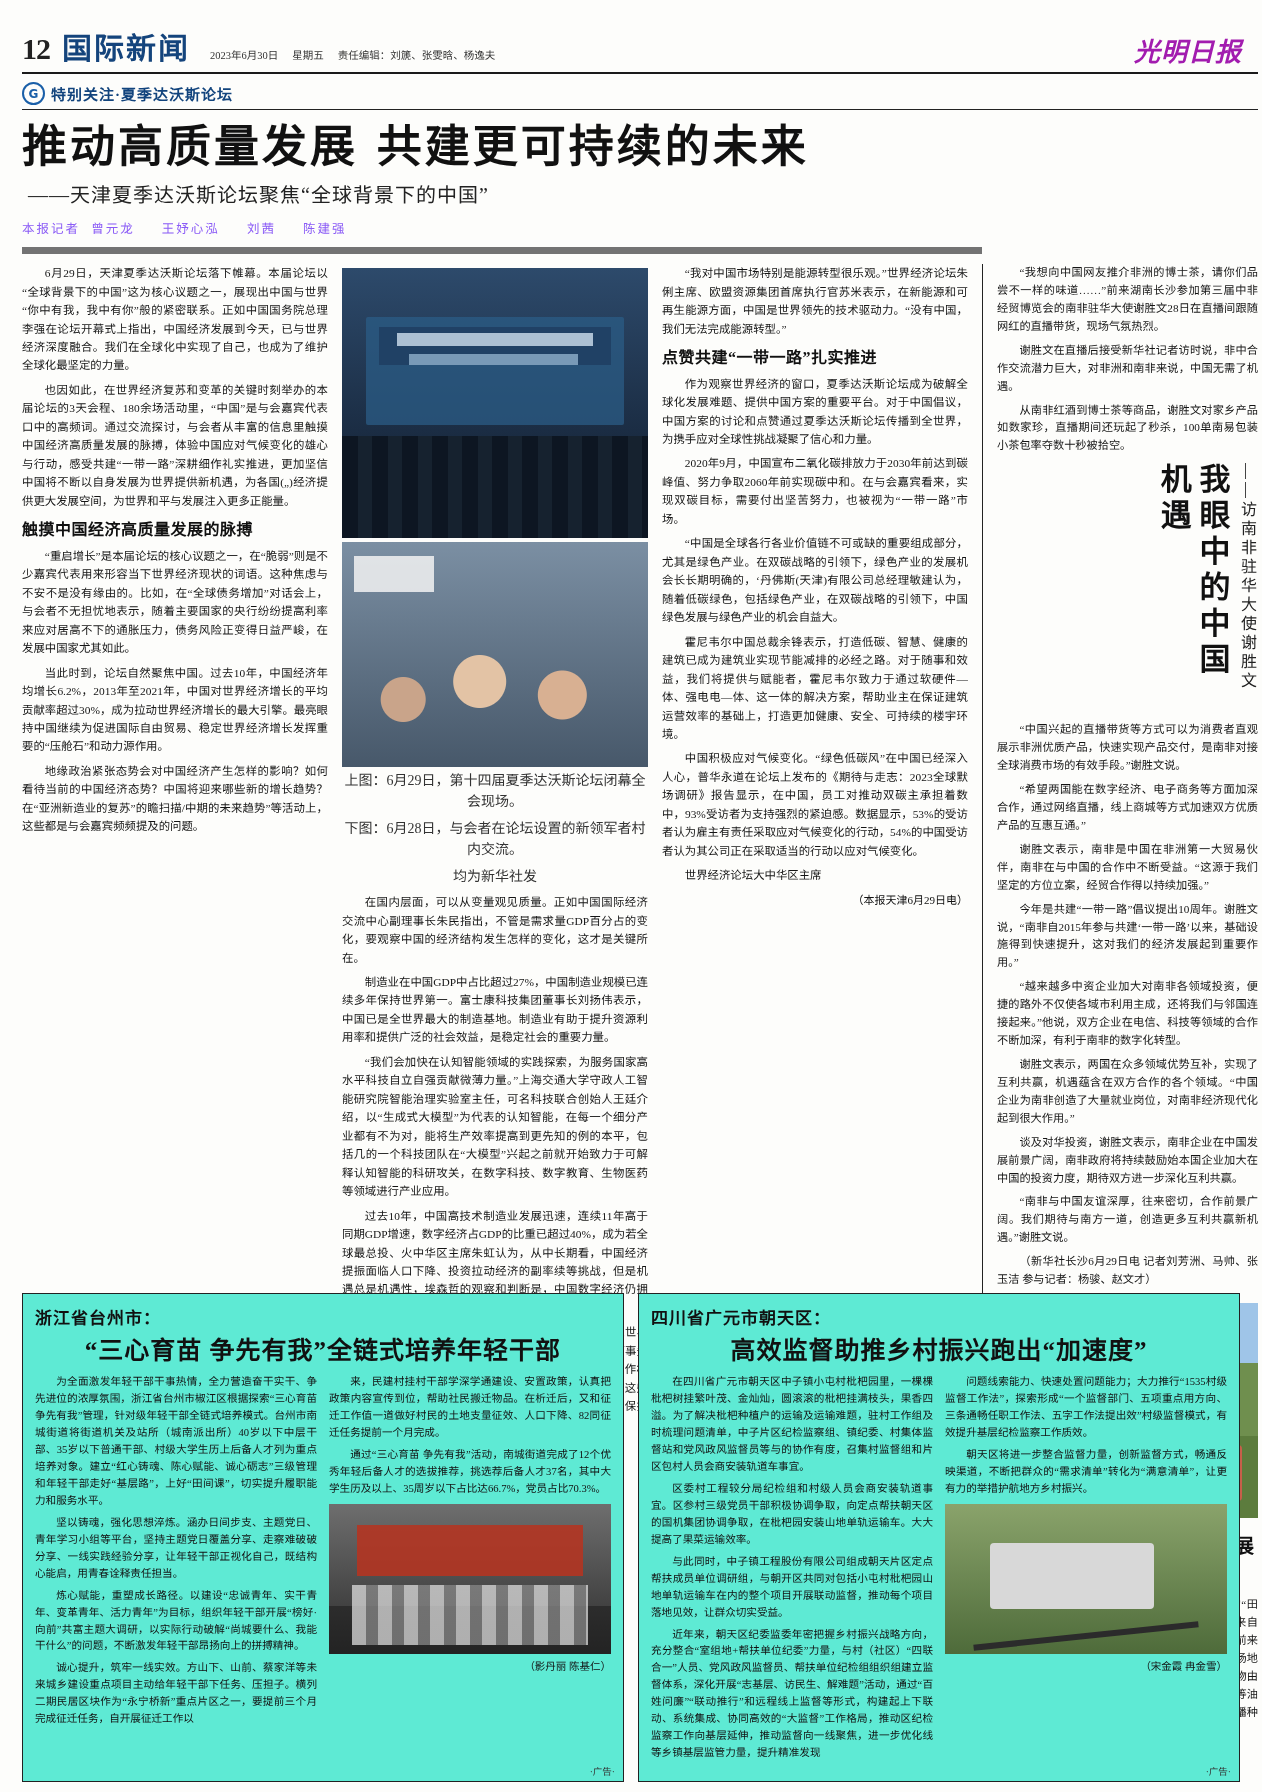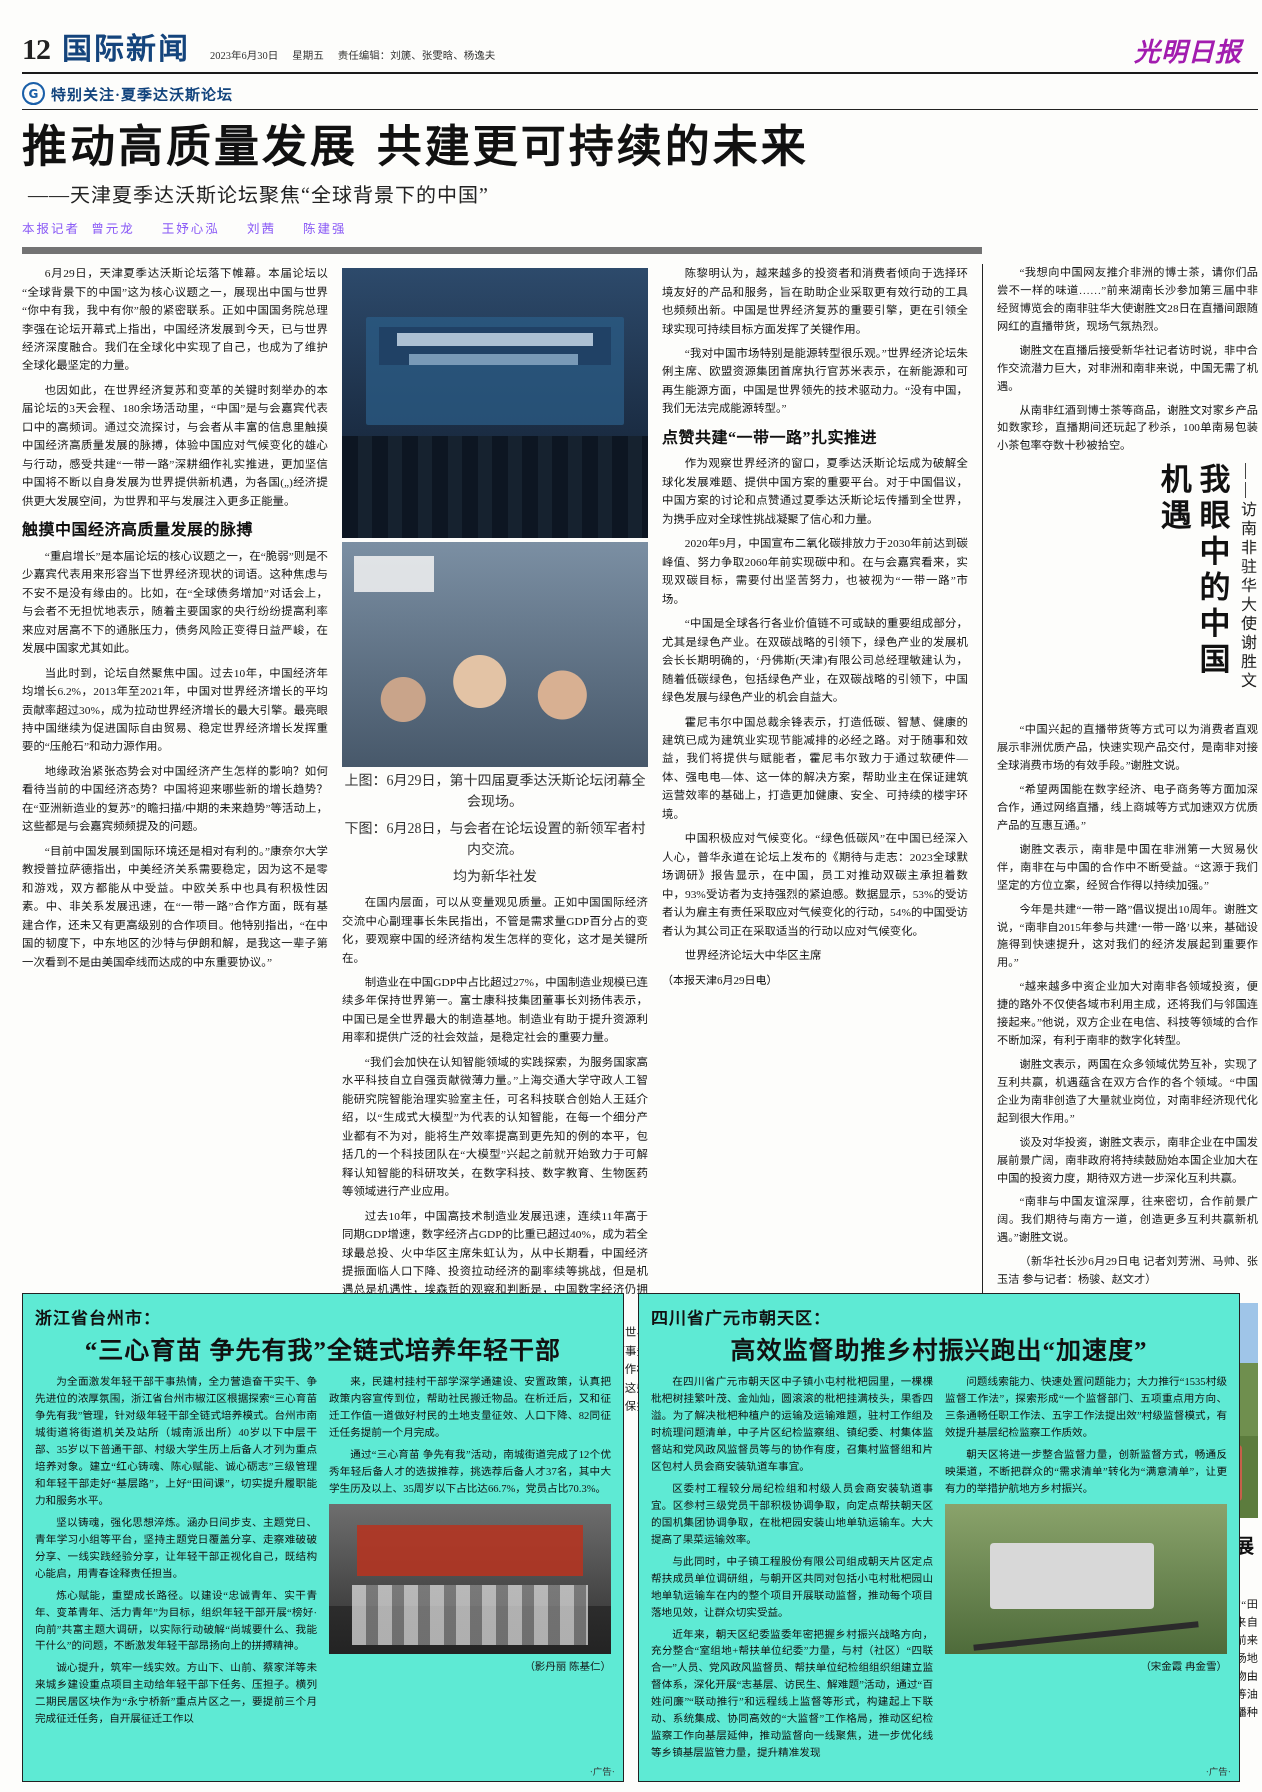--- a/index.html
+++ b/index.html
@@ -218,21 +218,20 @@
 
     <div class="left-zone">
 
       <div class="col">
         <p>6月29日，天津夏季达沃斯论坛落下帷幕。本届论坛以“全球背景下的中国”这为核心议题之一，展现出中国与世界“你中有我，我中有你”般的紧密联系。正如中国国务院总理李强在论坛开幕式上指出，中国经济发展到今天，已与世界经济深度融合。我们在全球化中实现了自己，也成为了维护全球化最坚定的力量。</p>
         <p>也因如此，在世界经济复苏和变革的关键时刻举办的本届论坛的3天会程、180余场活动里，“中国”是与会嘉宾代表口中的高频词。通过交流探讨，与会者从丰富的信息里触摸中国经济高质量发展的脉搏，体验中国应对气候变化的雄心与行动，感受共建“一带一路”深耕细作礼实推进，更加坚信中国将不断以自身发展为世界提供新机遇，为各国(„)经济提供更大发展空间，为世界和平与发展注入更多正能量。</p>
         <div class="sub-h">触摸中国经济高质量发展的脉搏</div>
         <p>“重启增长”是本届论坛的核心议题之一，在“脆弱”则是不少嘉宾代表用来形容当下世界经济现状的词语。这种焦虑与不安不是没有缘由的。比如，在“全球债务增加”对话会上，与会者不无担忧地表示，随着主要国家的央行纷纷提高利率来应对居高不下的通胀压力，债务风险正变得日益严峻，在发展中国家尤其如此。</p>
         <p>当此时到，论坛自然聚焦中国。过去10年，中国经济年均增长6.2%，2013年至2021年，中国对世界经济增长的平均贡献率超过30%，成为拉动世界经济增长的最大引擎。最亮眼持中国继续为促进国际自由贸易、稳定世界经济增长发挥重要的“压舱石”和动力源作用。</p>
         <p>地缘政治紧张态势会对中国经济产生怎样的影响？如何看待当前的中国经济态势？中国将迎来哪些新的增长趋势？在“亚洲新造业的复苏”的瞻扫描/中期的未来趋势”等活动上，这些都是与会嘉宾频频提及的问题。</p>
-        <p>“目前中国发展到国际环境还是相对有利的。”康奈尔大学教授普拉萨德指出，中美经济关系需要稳定，因为这不是零和游戏，双方都能从中受益。中欧关系中也具有积极性因素。中、非关系发展迅速，在“一带一路”合作方面，既有基建合作，还未又有更高级别的合作项目。他特别指出，“在中国的韧度下，中东地区的沙特与伊朗和解，是我这一辈子第一次看到不是由美国牵线而达成的中东重要协议。”</p>
       </div>
 
       <div class="col">
         <div class="photo" style="height:270px;">
           <div class="ph-sky"></div>
           <div class="ph-stage"></div>
           <div class="ph-crowd"></div>
           <div style="position:absolute;left:12%;top:22%;width:76%;height:14%;background:#1f3f63;opacity:.9;"></div>
           <div style="position:absolute;left:18%;top:24%;width:64%;height:5%;background:#cfe0ef;opacity:.8;"></div>
           <div style="position:absolute;left:22%;top:32%;width:55%;height:4%;background:#9fc0da;opacity:.7;"></div>
@@ -248,30 +247,29 @@
         <p>制造业在中国GDP中占比超过27%，中国制造业规模已连续多年保持世界第一。富士康科技集团董事长刘扬伟表示，中国已是全世界最大的制造基地。制造业有助于提升资源利用率和提供广泛的社会效益，是稳定社会的重要力量。</p>
         <p>“我们会加快在认知智能领域的实践探索，为服务国家高水平科技自立自强贡献微薄力量。”上海交通大学守政人工智能研究院智能治理实验室主任，可名科技联合创始人王廷介绍，以“生成式大模型”为代表的认知智能，在每一个细分产业都有不为对，能将生产效率提高到更先知的例的本平，包括几的一个科技团队在“大模型”兴起之前就开始致力于可解释认知智能的科研攻关，在数字科技、数字教育、生物医药等领域进行产业应用。</p>
         <p>过去10年，中国高技术制造业发展迅速，连续11年高于同期GDP增速，数字经济占GDP的比重已超过40%，成为若全球最总投、火中华区主席朱虹认为，从中长期看，中国经济提振面临人口下降、投资拉动经济的副率续等挑战，但是机遇总是机遇性，埃森哲的观察和判断是，中国数字经济仍拥有广阔的机遇，中国企业数字化转型前景向好。</p>
         <p>截至去年底，中国发明专利有效量为421.2万件，是世界上首个国内发明专利有效量超300万件的国家。金柱律师事务所面税合伙人张兹表示，中国数改与制造、商标法、著作权法、商业秘密法等知识产权保护中心和快速维权中心，这些举措对知识产权保护起到积极作用。保护知识产权就是保护创新。</p>
         <p></p>
         <div class="sub-h">体验中国应对气候变化的雄心与行动</div>
         <p>在本届论坛上，世界经济论坛</p>
       </div>
 
       <div class="col">
-        <p>陈黎明认为，越来越多的投资者和消费者倾向于选择环境友好的产品和服务，旨在助助企业采取更有效行动的工具也频频出新。中国是世界经济复苏的重要引擎，更在引领全球实现可持续目标方面发挥了关键作用。</p>
         <p>“我对中国市场特别是能源转型很乐观。”世界经济论坛朱俐主席、欧盟资源集团首席执行官苏米表示，在新能源和可再生能源方面，中国是世界领先的技术驱动力。“没有中国，我们无法完成能源转型。”</p>
         <div class="sub-h">点赞共建“一带一路”扎实推进</div>
         <p>作为观察世界经济的窗口，夏季达沃斯论坛成为破解全球化发展难题、提供中国方案的重要平台。对于中国倡议，中国方案的讨论和点赞通过夏季达沃斯论坛传播到全世界，为携手应对全球性挑战凝聚了信心和力量。</p>
         <p>2020年9月，中国宣布二氧化碳排放力于2030年前达到碳峰值、努力争取2060年前实现碳中和。在与会嘉宾看来，实现双碳目标，需要付出坚苦努力，也被视为“一带一路”市场。</p>
         <p>“中国是全球各行各业价值链不可或缺的重要组成部分，尤其是绿色产业。在双碳战略的引领下，绿色产业的发展机会长长期明确的，‘丹佛斯(天津)有限公司总经理敏建认为，随着低碳绿色，包括绿色产业，在双碳战略的引领下，中国绿色发展与绿色产业的机会自益大。</p>
         <p>霍尼韦尔中国总裁余锋表示，打造低碳、智慧、健康的建筑已成为建筑业实现节能减排的必经之路。对于随事和效益，我们将提供与赋能者，霍尼韦尔致力于通过软硬件—体、强电电—体、这一体的解决方案，帮助业主在保证建筑运营效率的基础上，打造更加健康、安全、可持续的楼宇环境。</p>
         <p>中国积极应对气候变化。“绿色低碳风”在中国已经深入人心，普华永道在论坛上发布的《期待与走志：2023全球默场调研》报告显示，在中国，员工对推动双碳主承担着数中，93%受访者为支持强烈的紧迫感。数据显示，53%的受访者认为雇主有责任采取应对气候变化的行动，54%的中国受访者认为其公司正在采取适当的行动以应对气候变化。</p>
         <p>世界经济论坛大中华区主席</p>
-        <div style="text-align:left;font-size:11px;margin-top:2px;">（本报天津6月29日电）</div>
+        <div style="text-align:right;font-size:11px;margin-top:2px;">（本报天津6月29日电）</div>
       </div>
     </div>
 
     <div class="right-zone">
       <p>“我想向中国网友推介非洲的博士茶，请你们品尝不一样的味道……”前来湖南长沙参加第三届中非经贸博览会的南非驻华大使谢胜文28日在直播间跟随网红的直播带货，现场气氛热烈。</p>
       <p>谢胜文在直播后接受新华社记者访时说，非中合作交流潜力巨大，对非洲和南非来说，中国无需了机遇。</p>
       <p>从南非红酒到博士茶等商品，谢胜文对家乡产品如数家珍，直播期间还玩起了秒杀，100单南易包装小茶包率夺数十秒被拾空。</p>
 
       <div class="vtitle-wrap">
         <div class="vtitle">我眼中的中国机遇</div>

